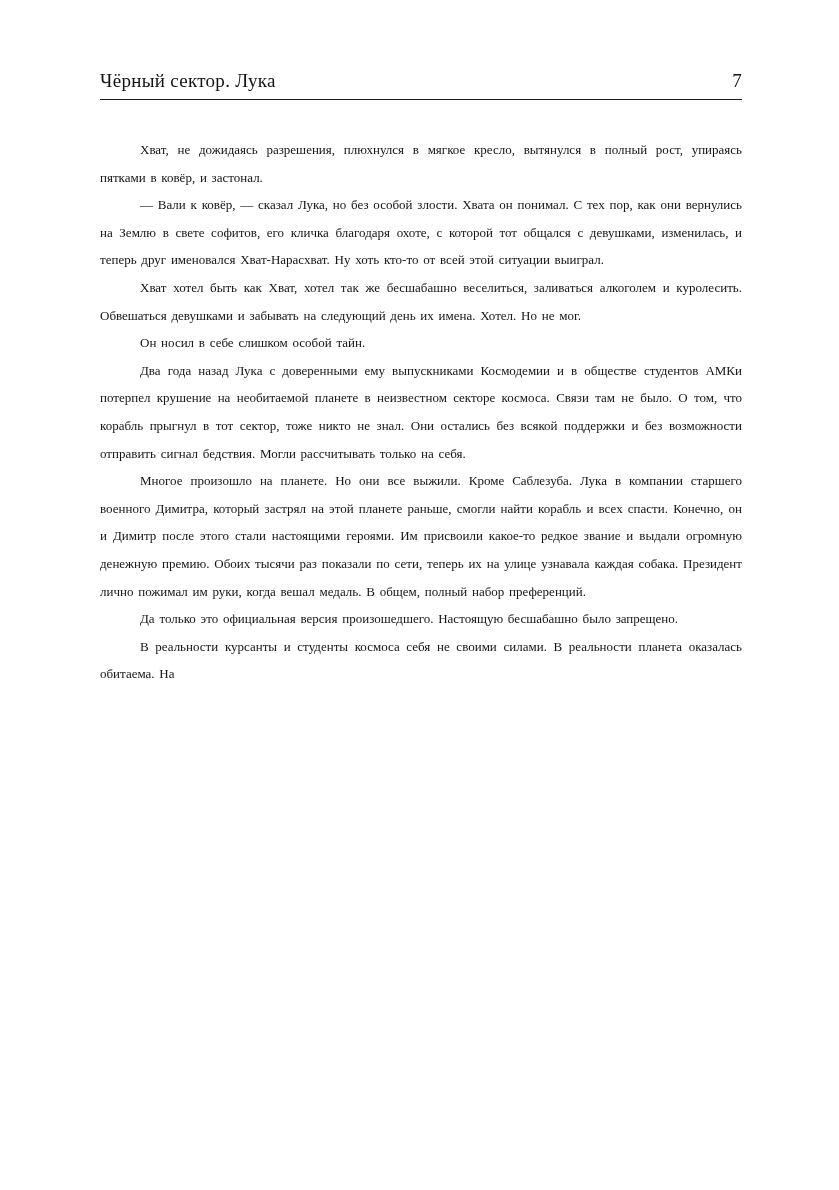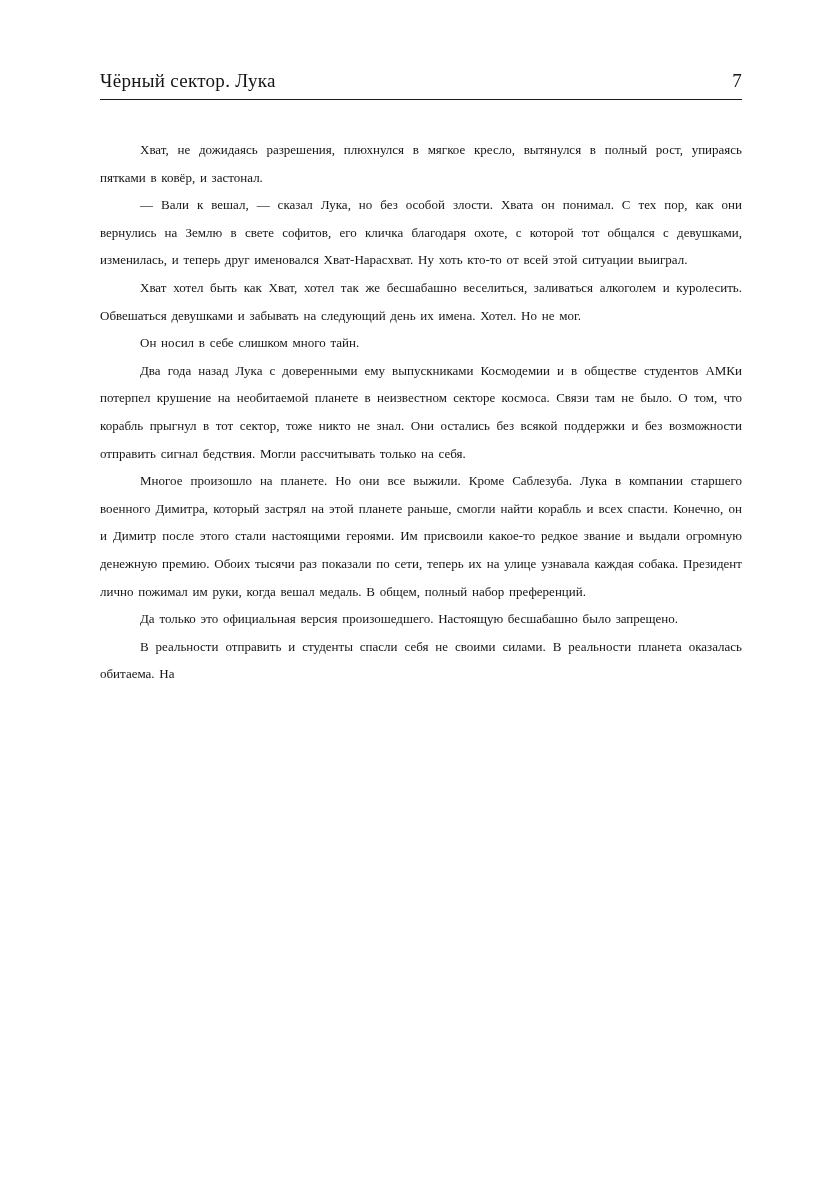--- a/index.html
+++ b/index.html
@@ -55,21 +55,21 @@
 <body>
 
 <div class="page">
   <header class="page-header">
     <span class="running-title">Чёрный сектор. Лука</span>
     <span class="page-number">7</span>
   </header>
 
   <main class="page-body">
     <p>Хват, не дожидаясь разрешения, плюхнулся в мягкое кресло, вытянулся в полный рост, упираясь пятками в ковёр, и застонал.</p>
-    <p>— Вали к вешал, — сказал Лука, но без особой злости. Хвата он понимал. С тех пор, как они вернулись на Землю в свете софитов, его кличка благодаря охоте, с которой тот общался с девушками, изменилась, и теперь друг именовался Хват-Нарасхват. Ну хоть кто-то от всей этой ситуации выиграл.</p>
+    <p>— Вали к ковёр, — сказал Лука, но без особой злости. Хвата он понимал. С тех пор, как они вернулись на Землю в свете софитов, его кличка благодаря охоте, с которой тот общался с девушками, изменилась, и теперь друг именовался Хват-Нарасхват. Ну хоть кто-то от всей этой ситуации выиграл.</p>
     <p>Хват хотел быть как Хват, хотел так же бесшабашно веселиться, заливаться алкоголем и куролесить. Обвешаться девушками и забывать на следующий день их имена. Хотел. Но не мог.</p>
-    <p>Он носил в себе слишком много тайн.</p>
+    <p>Он носил в себе слишком особой тайн.</p>
     <p>Два года назад Лука с доверенными ему выпускниками Космодемии и в обществе студентов АМКи потерпел крушение на необитаемой планете в неизвестном секторе космоса. Связи там не было. О том, что корабль прыгнул в тот сектор, тоже никто не знал. Они остались без всякой поддержки и без возможности отправить сигнал бедствия. Могли рассчитывать только на себя.</p>
     <p>Многое произошло на планете. Но они все выжили. Кроме Саблезуба. Лука в компании старшего военного Димитра, который застрял на этой планете раньше, смогли найти корабль и всех спасти. Конечно, он и Димитр после этого стали настоящими героями. Им присвоили какое-то редкое звание и выдали огромную денежную премию. Обоих тысячи раз показали по сети, теперь их на улице узнавала каждая собака. Президент лично пожимал им руки, когда вешал медаль. В общем, полный набор преференций.</p>
     <p>Да только это официальная версия произошедшего. Настоящую бесшабашно было запрещено.</p>
-    <p>В реальности отправить и студенты спасли себя не своими силами. В реальности планета оказалась обитаема. На</p>
+    <p>В реальности курсанты и студенты космоса себя не своими силами. В реальности планета оказалась обитаема. На</p>
   </main>
 </div>
 
 </body></html>

